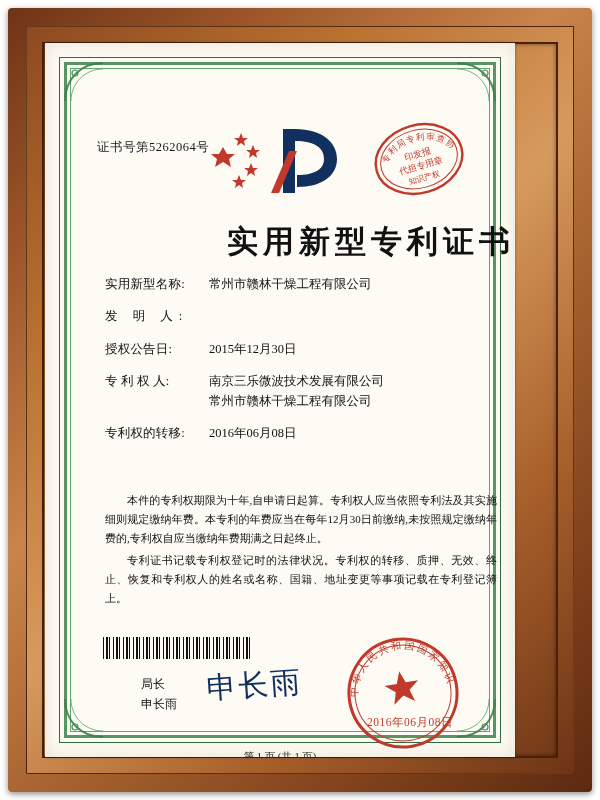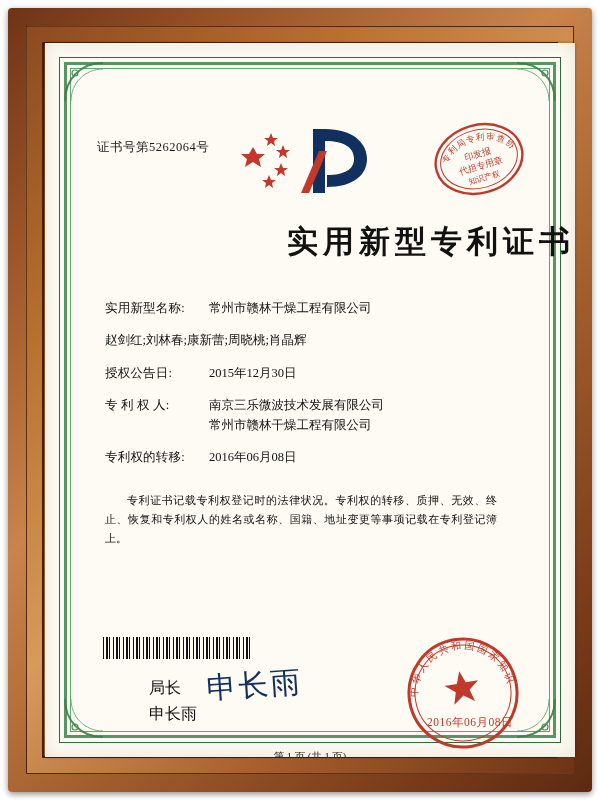--- a/index.html
+++ b/index.html
@@ -45,21 +45,21 @@
     border: 2px solid #4a2009;
     box-shadow: inset 0 0 4px rgba(0,0,0,0.5);
     box-sizing: border-box;
   }
 
   
   .paper {
     position: absolute;
     left: 45px;
     top: 43px;
-    width: 530px;
+    width: 470px;
     height: 714px;
     background: #fdfbf4;
     box-shadow: inset 0 0 18px rgba(180,160,120,0.25), 0 0 3px rgba(0,0,0,0.35);
     box-sizing: border-box;
     overflow: hidden;
   }
   
   .border-deco {
     position: absolute;
     left: 14px;
@@ -128,21 +128,21 @@
     font-weight: bold;
     color: #111;
     letter-spacing: 5px;
     font-family: "DejaVu Serif", serif;
   }
 
   
   .fields {
     position: absolute;
     left: 60px;
-    top: 256px;
+    top: 232px;
     width: 390px;
     font-size: 12.5px;
     color: #111;
     line-height: 1.55;
   }
   .row {
     display: flex;
     margin-bottom: 13px;
     align-items: flex-start;
   }
@@ -186,23 +186,23 @@
     height: 100%;
     background-image: repeating-linear-gradient(to right,
       #111 0px, #111 1px, transparent 1px, transparent 3px,
       #111 3px, #111 5px, transparent 5px, transparent 6px,
       #111 6px, #111 7px, transparent 7px, transparent 10px);
   }
 
   
   .sign-label {
     position: absolute;
-    left: 104px;
+    left: 96px;
     top: 632px;
-    font-size: 16px;
+    font-size: 12px;
     color: #111;
     line-height: 1.65;
   }
   .signature {
     position: absolute;
     left: 162px;
     top: 620px;
     width: 160px;
     height: 60px;
     font-family: "DejaVu Serif", serif;
@@ -315,38 +315,39 @@
   </div>
 
   <div class="title">实用新型专利证书</div>
 
   <div class="fields">
     <div class="row">
       <div class="lbl">实用新型名称:</div>
       <div class="val">常州市赣林干燥工程有限公司</div>
     </div>
     <div class="row spaced">
-      <div class="val">赵剑红;刘林春;康新蕾;周晓桃;肖晶辉</div>
+      <div class="lbl">发 明 人:</div>
     </div>
     <div class="row">
       <div class="lbl">授权公告日:</div>
       <div class="val">2015年12月30日</div>
     </div>
     <div class="row">
       <div class="lbl">专 利 权 人:</div>
       <div class="val">南京三乐微波技术发展有限公司
 常州市赣林干燥工程有限公司</div>
     </div>
     <div class="row">
       <div class="lbl">专利权的转移:</div>
       <div class="val">2016年06月08日</div>
     </div>
   </div>
 
   <div class="paras">
+    <p>本件的专利权期限为十年,自申请日起算。专利权人应当依照专利法及其实施细则规定缴纳年费。本专利的年费应当在每年12月30日前缴纳,未按照规定缴纳年费的,专利权自应当缴纳年费期满之日起终止。</p>
     <p>专利证书记载专利权登记时的法律状况。专利权的转移、质押、无效、终止、恢复和专利权人的姓名或名称、国籍、地址变更等事项记载在专利登记簿上。</p>
   </div>
 
   <div class="barcode">
     <div class="bars"></div>
   </div>
 
   <div class="sign-label" style="white-space:pre-line;">局长
 申长雨</div>
   <div class="signature">申长雨</div>

